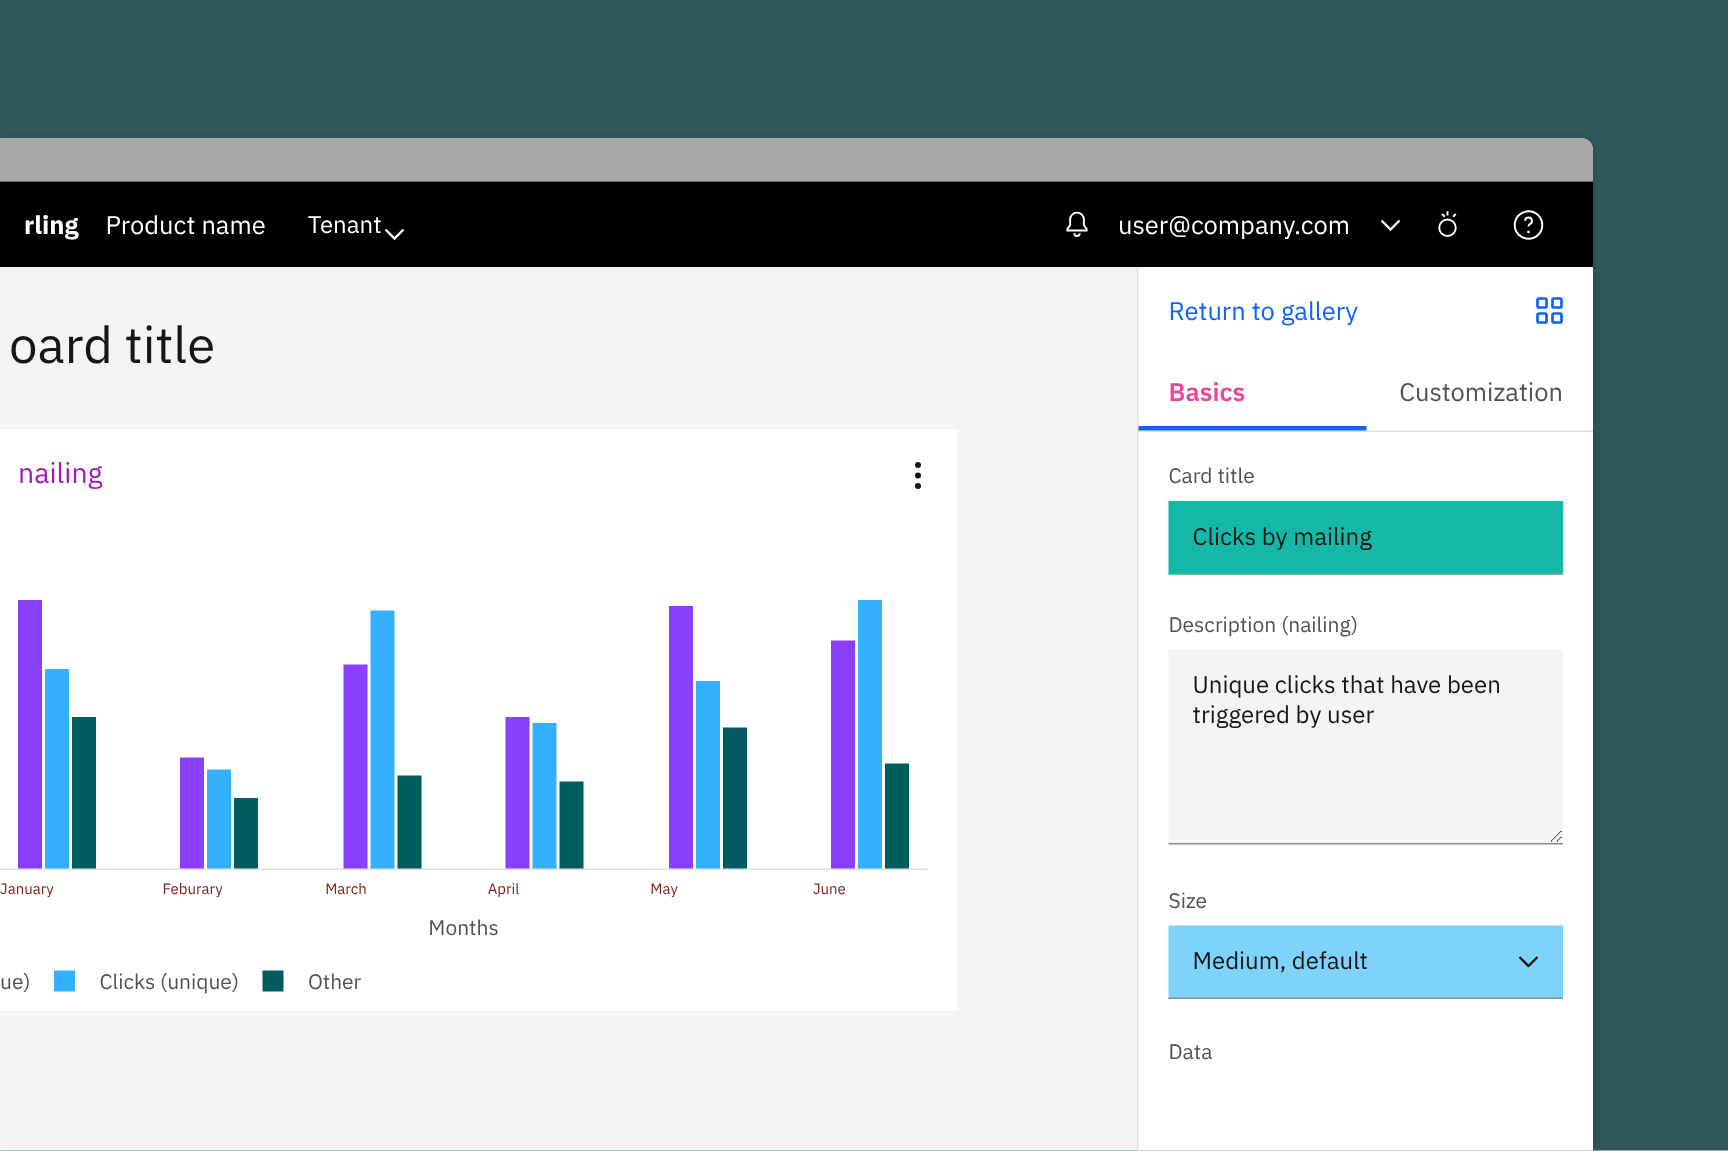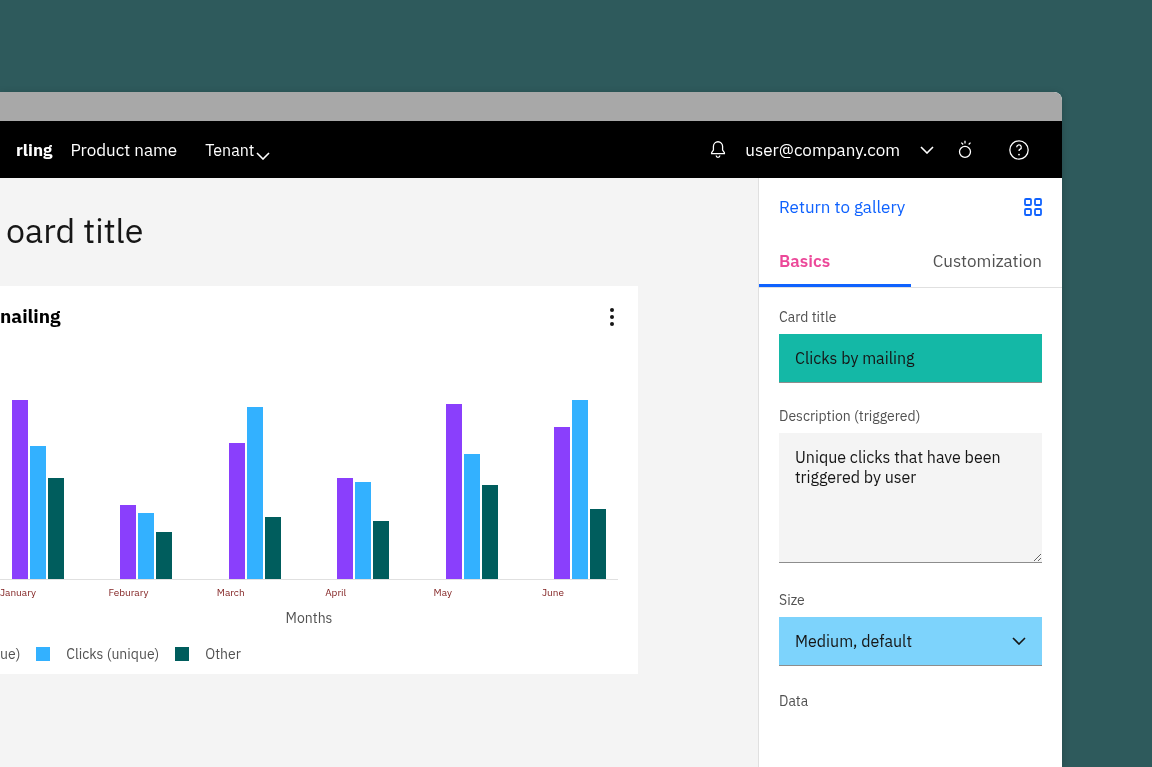--- a/index.html
+++ b/index.html
@@ -10,21 +10,21 @@
   .hdr-txt{font-size:17px;font-weight:700;margin-right:18px}
   .hdr-link{font-size:17px;font-weight:400;margin-right:28px;color:#fff}
   .hdr-tenant{display:flex;align-items:flex-end;gap:2px;cursor:pointer}
   .hdr-spacer{flex:1}
   .hdr-icon{width:22px;height:22px;display:flex;align-items:center;justify-content:center;margin:0 16px;cursor:pointer}
   .hdr-user{display:flex;align-items:center;gap:20px;font-size:17px;margin-right:4px;cursor:pointer}
   .content{display:flex;height:calc(100% - 86px)}
   .main{flex:1;padding:30px 0 0 0;overflow:hidden}
   .page-title{font-size:34px;font-weight:400;color:#161616;margin:0 0 34px 6px}
   .card{background:#fff;width:638px;height:388px;margin-left:0;position:relative;padding:18px 20px 18px 0}
-  .card-title{font-size:19px;font-weight:700;color:#000000;margin-left:0}
+  .card-title{font-size:19px;font-weight:400;color:#a21caf;margin-left:12px}
   .kebab{position:absolute;top:16px;right:18px;cursor:pointer;display:flex;flex-direction:column;gap:3px;padding:6px}
   .kebab span{width:4px;height:4px;background:#161616;border-radius:50%}
   .chart{position:relative;height:230px;margin-top:22px;border-bottom:1px solid #e0e0e0}
   .bars{position:absolute;inset:0;display:flex;align-items:flex-end;justify-content:space-between;padding:0 0 0 0}
   .grp{display:flex;align-items:flex-end;gap:2px;width:76px;justify-content:center}
   .bar{width:16px}
   .c1{background:#8a3ffc}
   .c2{background:#33b1ff}
   .c3{background:#005d5d}
   .xaxis{display:flex;justify-content:space-between;margin-top:6px;padding:0 0 0 0}
@@ -167,21 +167,21 @@
       </div>
 
       <div class="tabs">
         <div class="tab active">Basics</div>
         <div class="tab" style="text-align:right">Customization</div>
       </div>
 
       <div class="lbl">Card title</div>
       <input class="inp" value="Clicks by mailing" style="">
 
-      <div class="lbl">Description (triggered)</div>
+      <div class="lbl">Description (nailing)</div>
       <textarea class="ta" style="">Unique clicks that have been triggered by user</textarea>
 
       <div class="lbl">Size</div>
       <div class="sel">
         <span>Medium, default</span>
         <svg width="14" height="8" viewBox="0 0 14 8">
             <path d="M1 1l6 6 6-6" stroke="#161616" stroke-width="1.6" fill="none"></path>
           </svg>
       </div>
 

